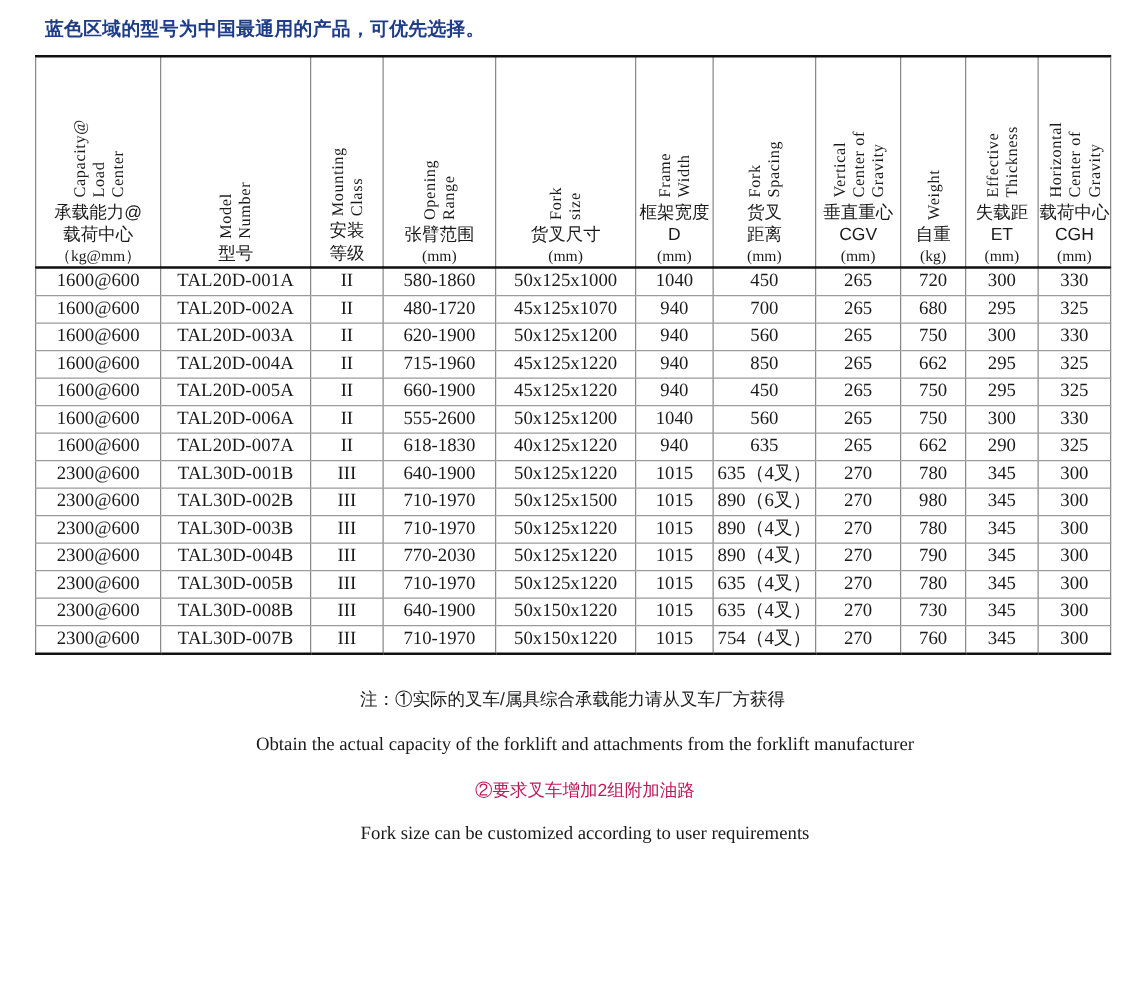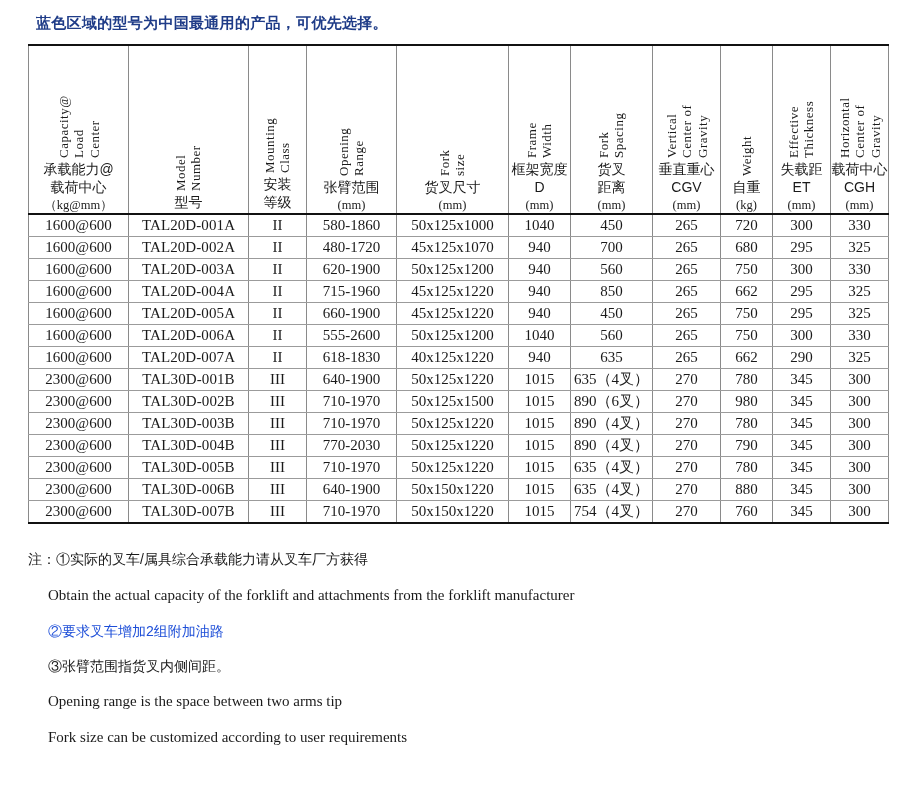--- a/index.html
+++ b/index.html
@@ -120,22 +120,22 @@
     font-family: "Liberation Sans", sans-serif;
     font-size: 14px;
     color: #1a1a1a;
   }
   .note-en {
     font-family: "Liberation Serif", serif;
     font-size: 15px;
     color: #1a1a1a;
   }
   .indent1 { padding-left: 20px; margin-top: 21px; }
-  .blue { color: #1d4ed8; }
-  .note-block { margin-bottom: 1px; }
+  .blue { color: #be185d; }
+  .note-block { margin-bottom: 1px; text-align: center; }
   .star-line { padding-left: 0px; }
 </style>
 </head>
 <body>
 
 <div class="page">
 
   <div class="top-note">蓝色区域的型号为中国最通用的产品，可优先选择。</div>
 
   <div class="table-wrap">
@@ -384,28 +384,28 @@
           <td>50x125x1220</td>
           <td>1015</td>
           <td>635（4叉）</td>
           <td>270</td>
           <td>780</td>
           <td>345</td>
           <td>300</td>
         </tr>
         <tr class="body-row">
           <td>2300@600</td>
-          <td class="model">TAL30D-006B</td>
+          <td class="model">TAL30D-008B</td>
           <td>III</td>
           <td>640-1900</td>
           <td>50x150x1220</td>
           <td>1015</td>
           <td>635（4叉）</td>
           <td>270</td>
-          <td>880</td>
+          <td>730</td>
           <td>345</td>
           <td>300</td>
         </tr>
         <tr class="body-row">
           <td>2300@600</td>
           <td class="model">TAL30D-007B</td>
           <td>III</td>
           <td>710-1970</td>
           <td>50x150x1220</td>
           <td>1015</td>
@@ -425,24 +425,20 @@
       <div class="note-line">
         <span class="note-cn">注：</span><span class="note-cn">①实际的叉车/属具综合承载能力请从叉车厂方获得</span>
       </div>
       <div class="note-line indent1 note-en">Obtain the actual capacity of the forklift and attachments from the forklift manufacturer</div>
     </div>
 
     <div class="note-block">
       <div class="note-line indent1 note-cn blue">②要求叉车增加2组附加油路</div>
     </div>
 
-    <div class="note-block">
-      <div class="note-line indent1 note-cn">③张臂范围指货叉内侧间距。</div>
-      <div class="note-line indent1 note-en">Opening range is the space between two arms tip</div>
-    </div>
 
     <div class="note-block">
       <div class="note-line indent1 note-en">Fork size can be customized according to user requirements</div>
     </div>
 
     <div class="note-block">
     </div>
 
   </div>
 

